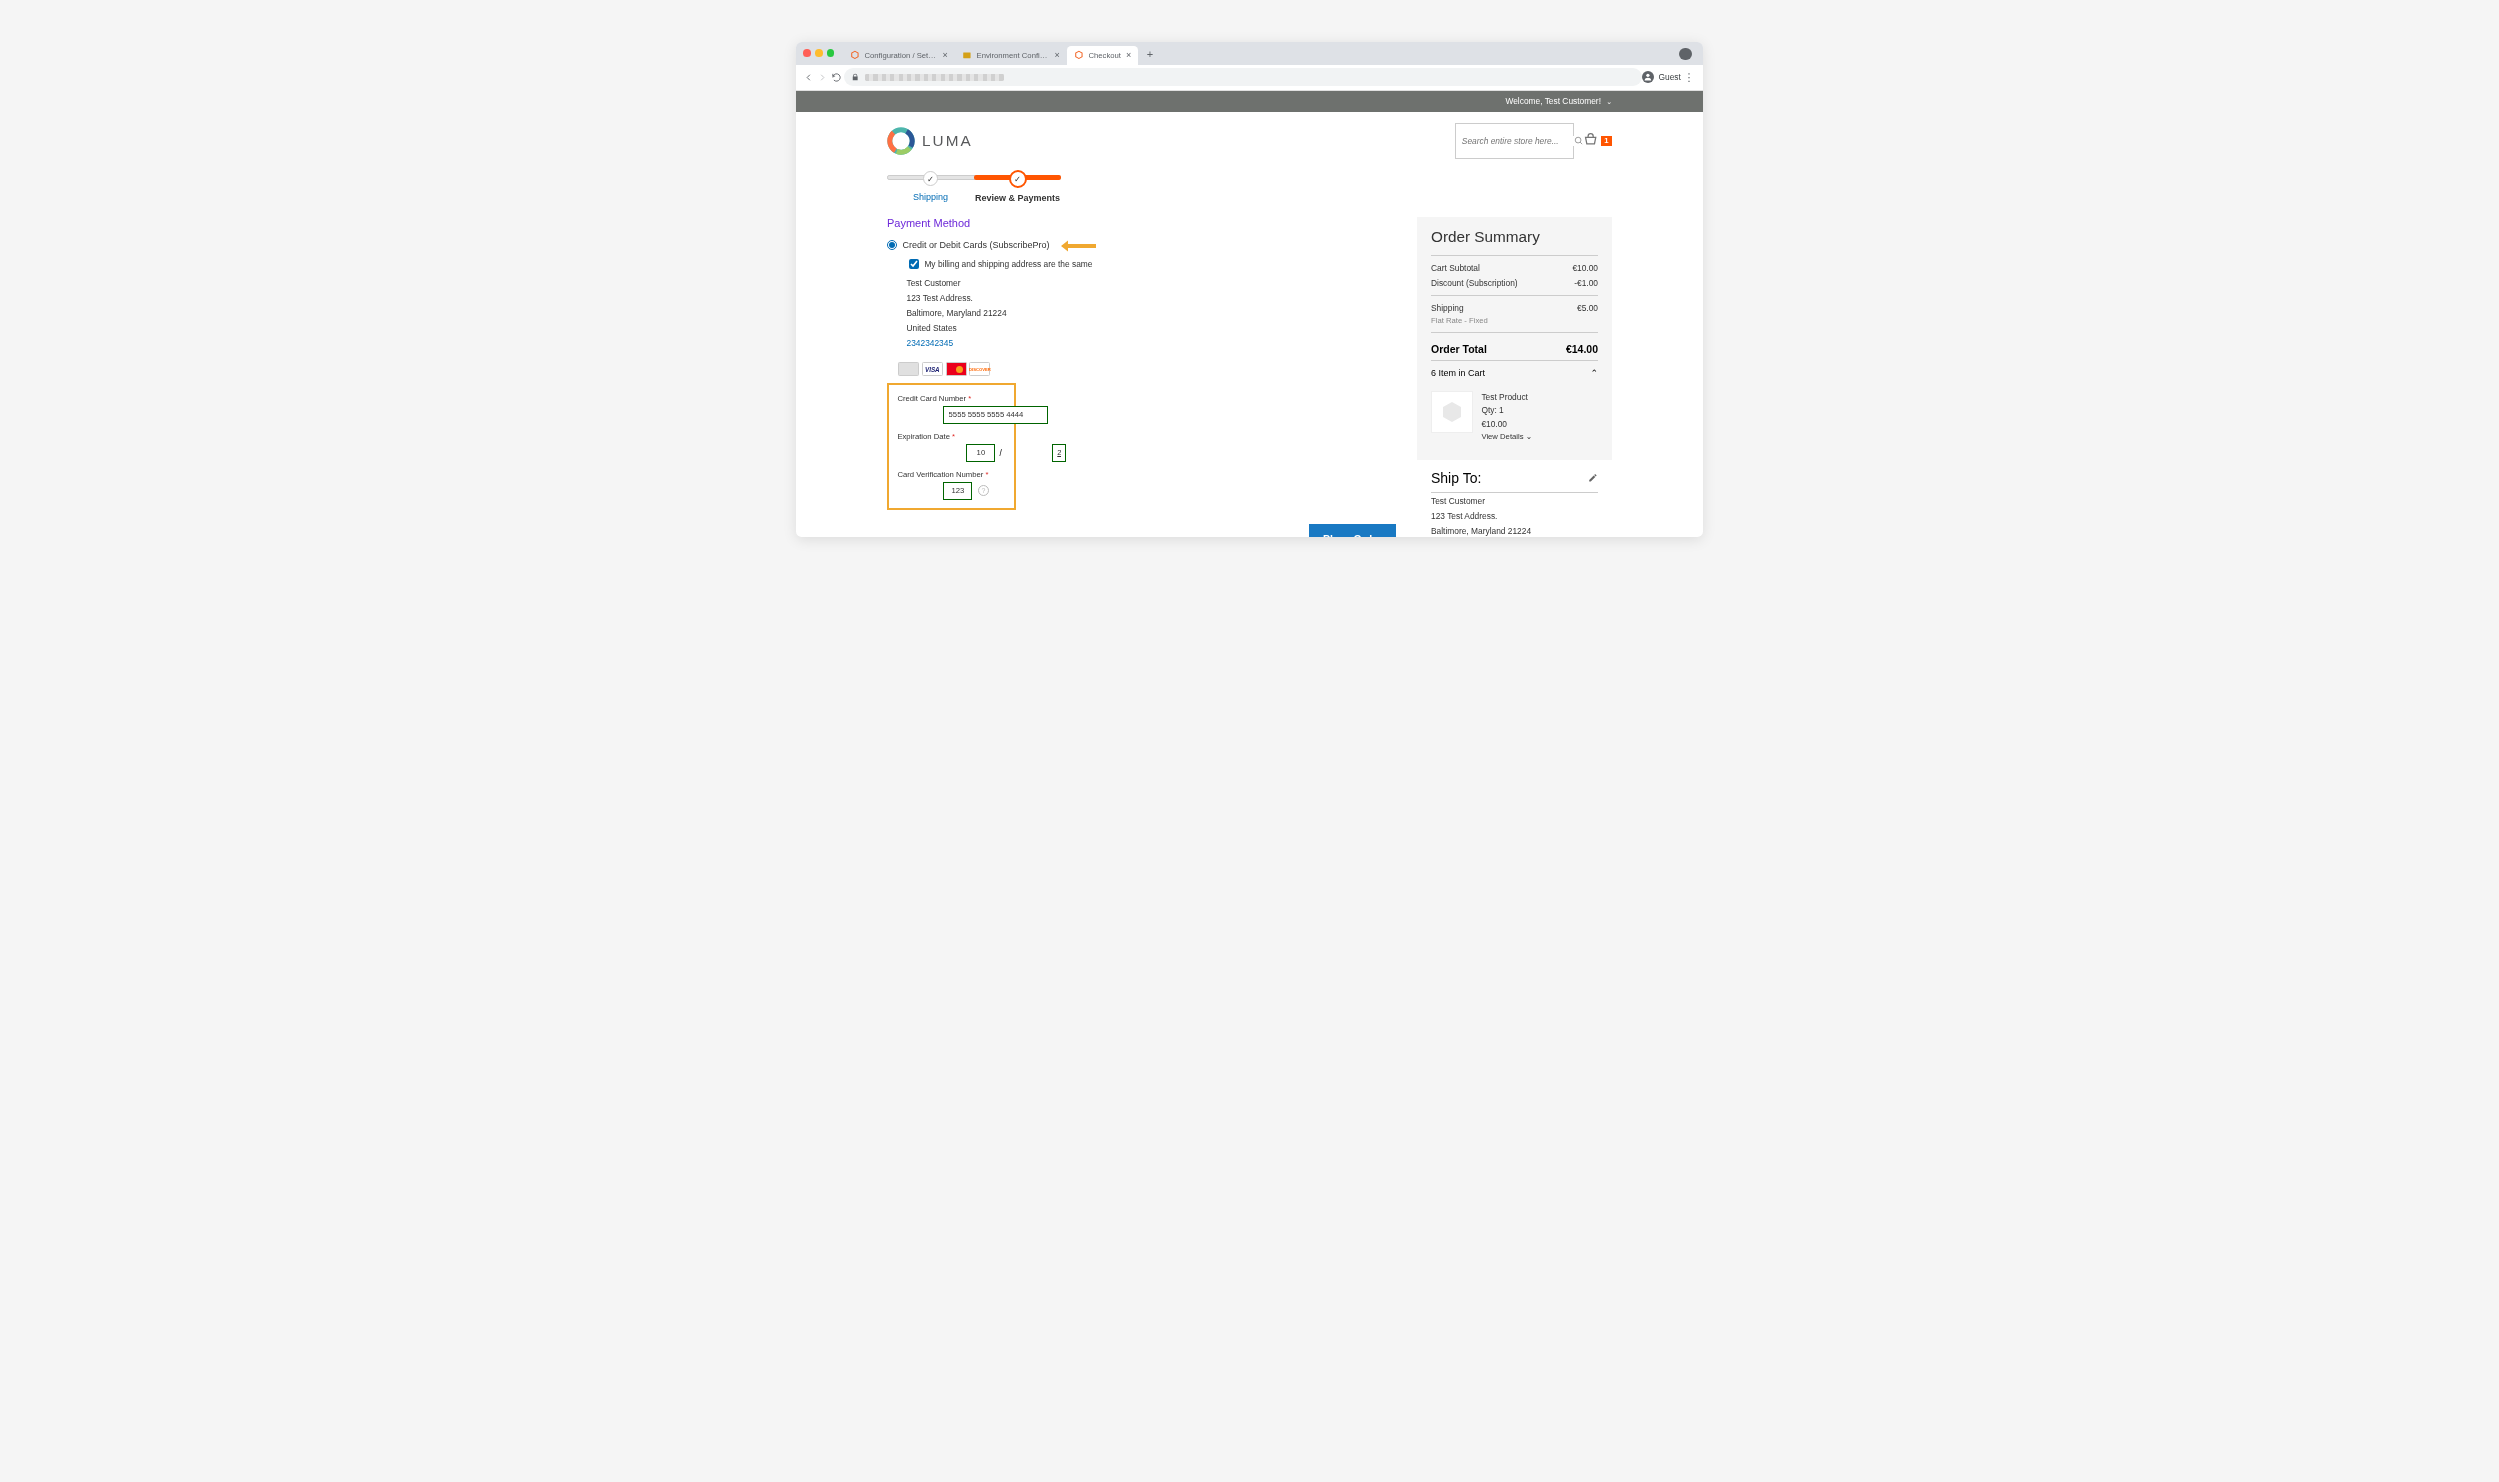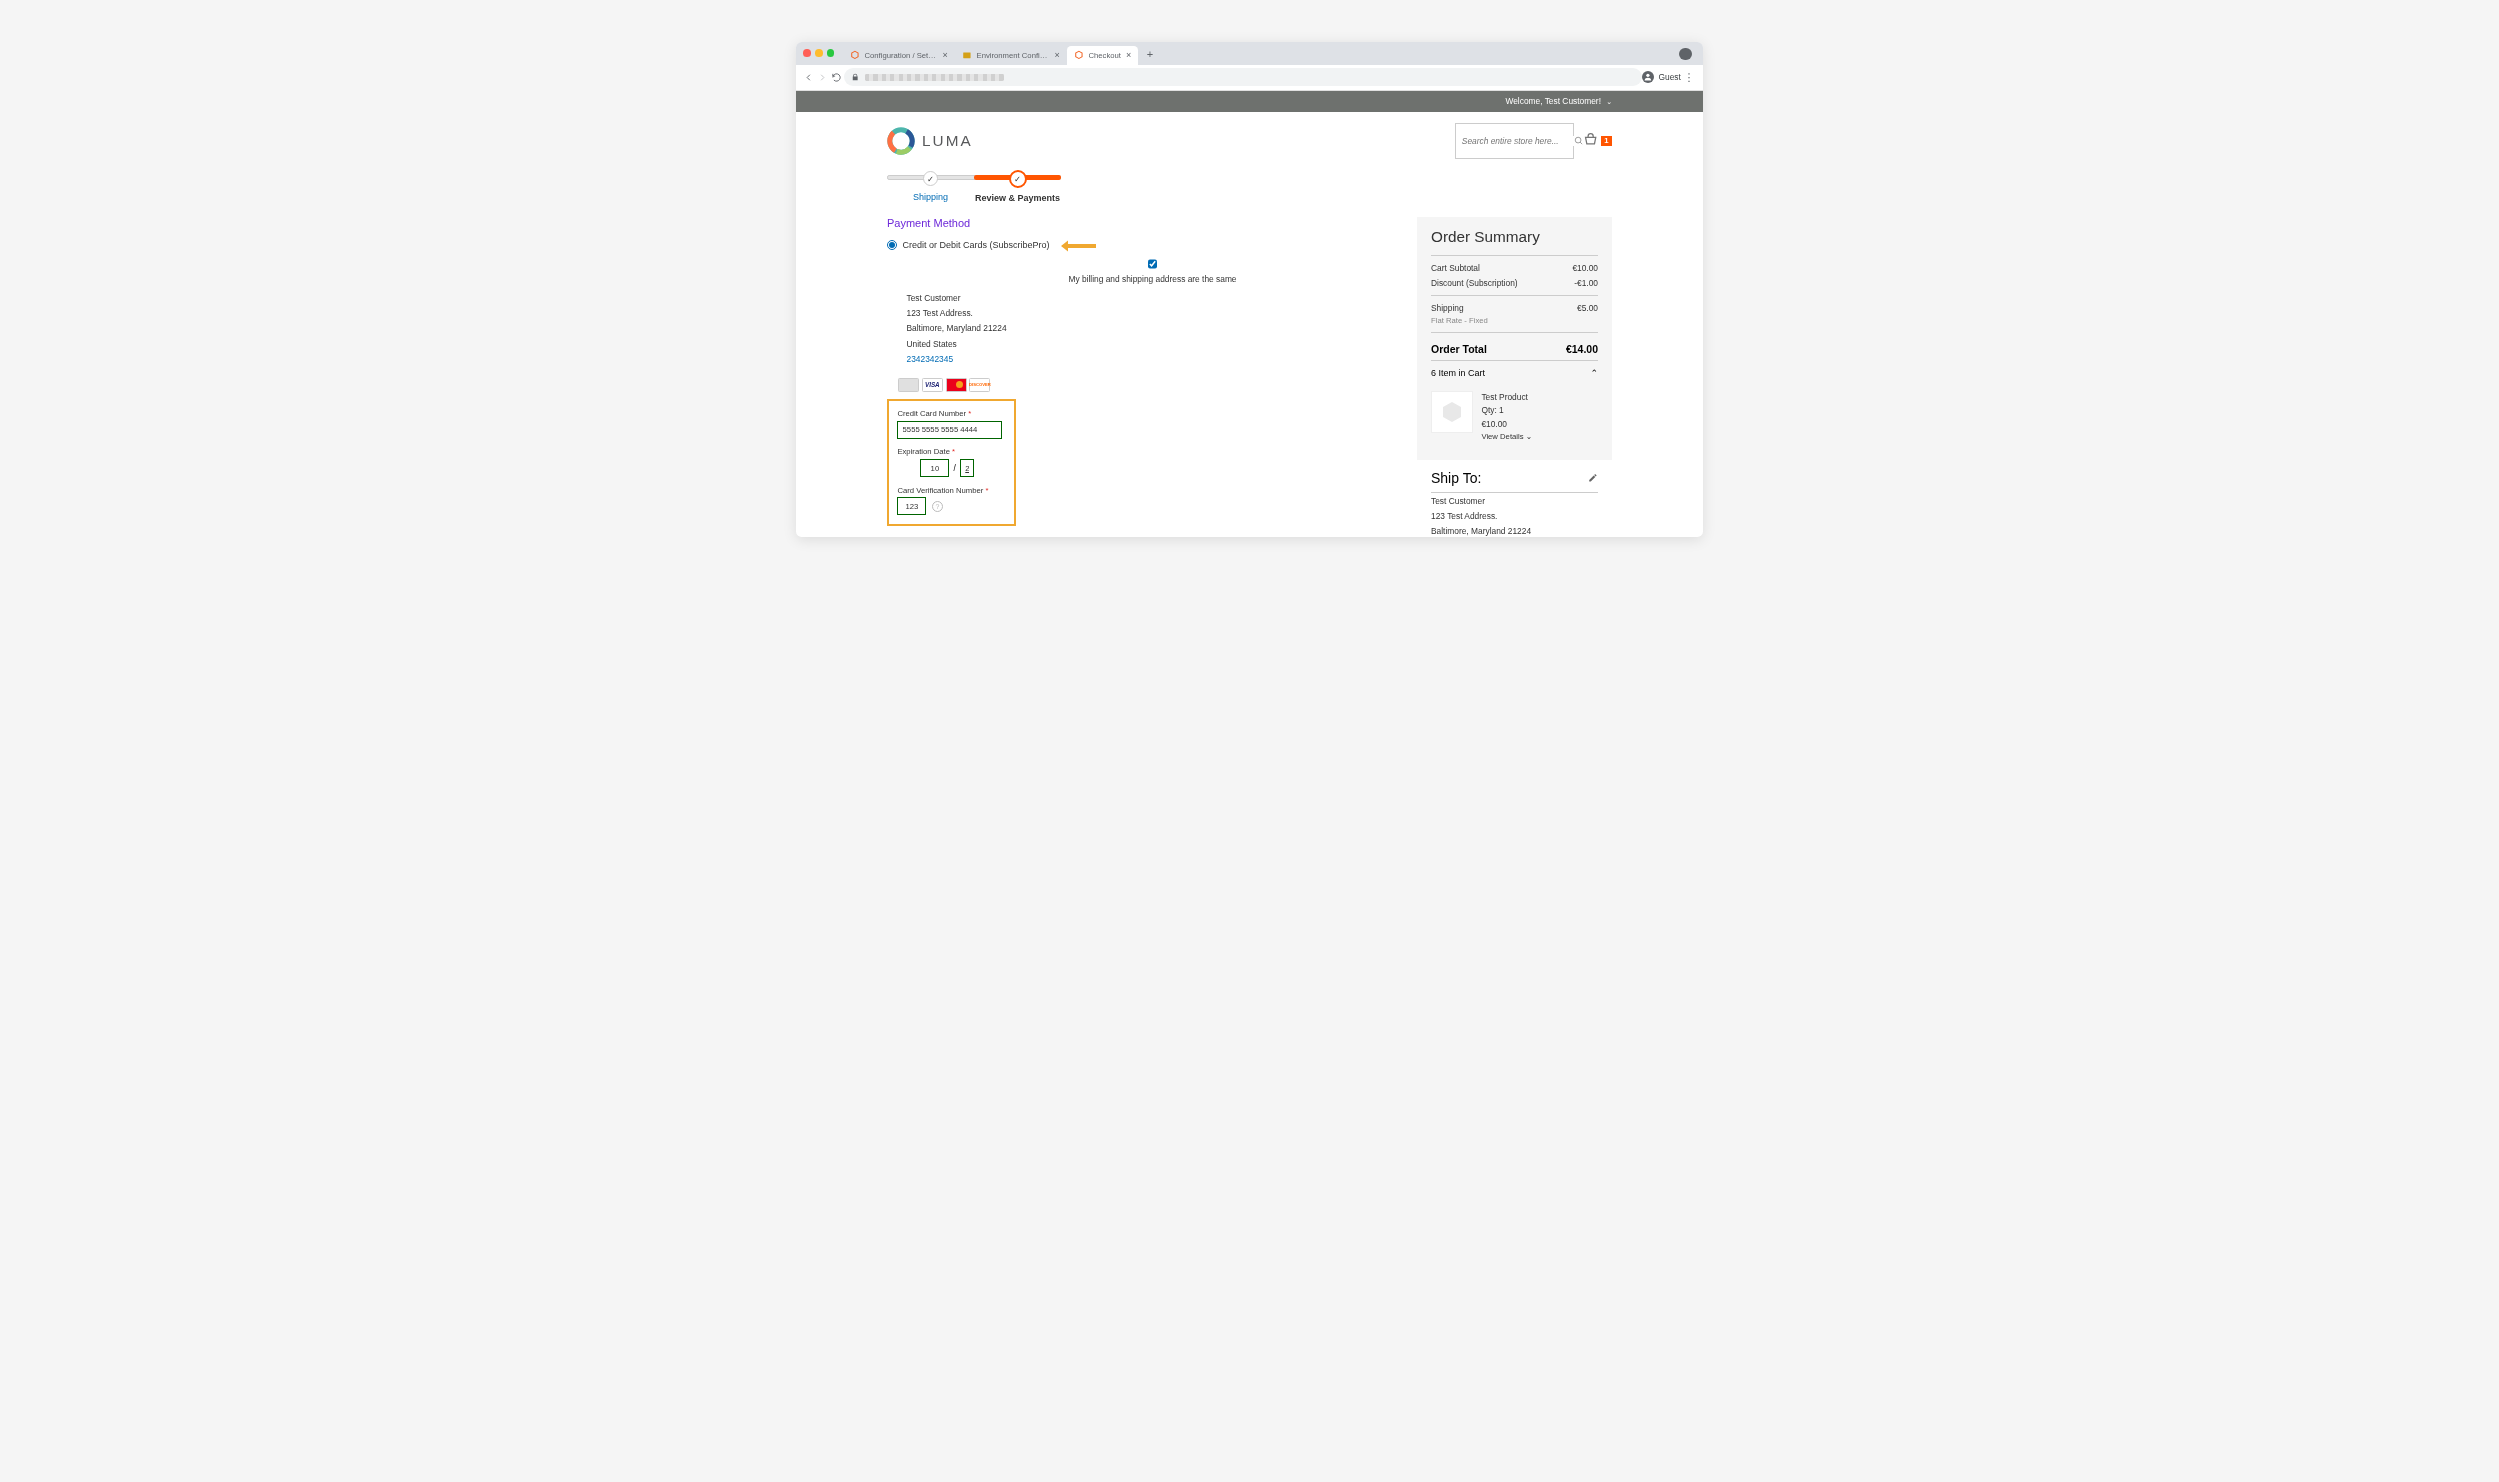--- a/index.html
+++ b/index.html
@@ -66,38 +66,38 @@
 .checkout-body { max-width: 753px; margin: 14px auto 0; padding: 0 14px; display: flex; gap: 21px; }
 .checkout-left { flex: 1; }
 .checkout-right { width: 195px; }
 
 .section-title { font-size: 11px; font-weight: 300; color: #6d28d9; margin-bottom: 11px; }
 .payment-option { display: flex; align-items: center; gap: 5.6px; font-size: 9px; color: #333; margin-bottom: 8.4px; position: relative; }
 .radio { width: 9.8px; height: 9.8px; }
 .arrow-annot { position: absolute; left: 174px; top: -1.4px; }
 .arrow-annot svg { width: 35px; height: 14px; }
 
-.billing-same { display: flex; align-items: center; gap: 5.6px; font-size: 8.4px; color: #333; margin-left: 22px; margin-bottom: 7px; flex-direction: column; }
+.billing-same { display: flex; align-items: center; gap: 5.6px; font-size: 8.4px; color: #333; margin-left: 22px; margin-bottom: 7px; }
 .billing-same input { width: 9.8px; height: 9.8px; accent-color: #006bb4; }
 .address-block { margin-left: 19.5px; font-size: 8.4px; color: #333; line-height: 1.8; }
 .address-block .phone { color: #006bb4; }
 
 .card-brands { display: flex; gap: 2.8px; margin: 11px 0 7px 11px; }
 .card-brand { width: 21px; height: 14px; border: 0.7px solid #ccc; border-radius: 1.4px; display: flex; align-items: center; justify-content: center; font-size: 4.9px; font-weight: 700; }
 .card-brand.amex { background: #e0e0e0; color: #999; }
 .card-brand.visa { background: #fff; color: #1a1f71; font-style: italic; font-size: 6.3px; }
 .card-brand.mc { background: #eb001b; position: relative; }
 .card-brand.mc::after { content:''; position:absolute; right:2.8px; width:7px; height:7px; background:#f79e1b; border-radius:50%; }
 .card-brand.disc { background: #fff; color: #ff6600; font-size: 4.2px; }
 
 .card-form-highlight { border: 2.8px solid #f0a830; padding: 8.4px; margin-left: 0; width: 129px; }
 .form-field { margin-bottom: 8.4px; }
 .form-label { font-size: 7.7px; color: #333; display: block; margin-bottom: 2.8px; }
 .req { color: #e02b27; }
-.form-input { border: 0.7px solid #006400; padding: 3.5px 4.2px; font-size: 7.7px; color: #333; }
+.form-input { border: 0.7px solid #006400; padding: 3.5px 4.2px; font-size: 7.7px; color: #333; margin-left: 46px; }
 .form-input.cc { width: 105px; }
 .form-input.small { width: 29px; text-align: center; }
 .exp-row { display: flex; align-items: center; gap: 4.2px; font-size: 8.4px; padding-left: 23px; }
 .cvv-row { display: flex; align-items: center; gap: 5.6px; }
 .help-circle { width: 11px; height: 11px; border: 0.7px solid #bbb; border-radius: 50%; display: flex; align-items: center; justify-content: center; font-size: 7px; color: #bbb; }
 
 .place-order-row { display: flex; justify-content: flex-end; margin-top: 14px; }
 .place-order-btn { background: #1979c3; color: #fff; border: none; padding: 8.4px 14px; font-size: 10.5px; font-weight: 600; cursor: pointer; }
 
 

